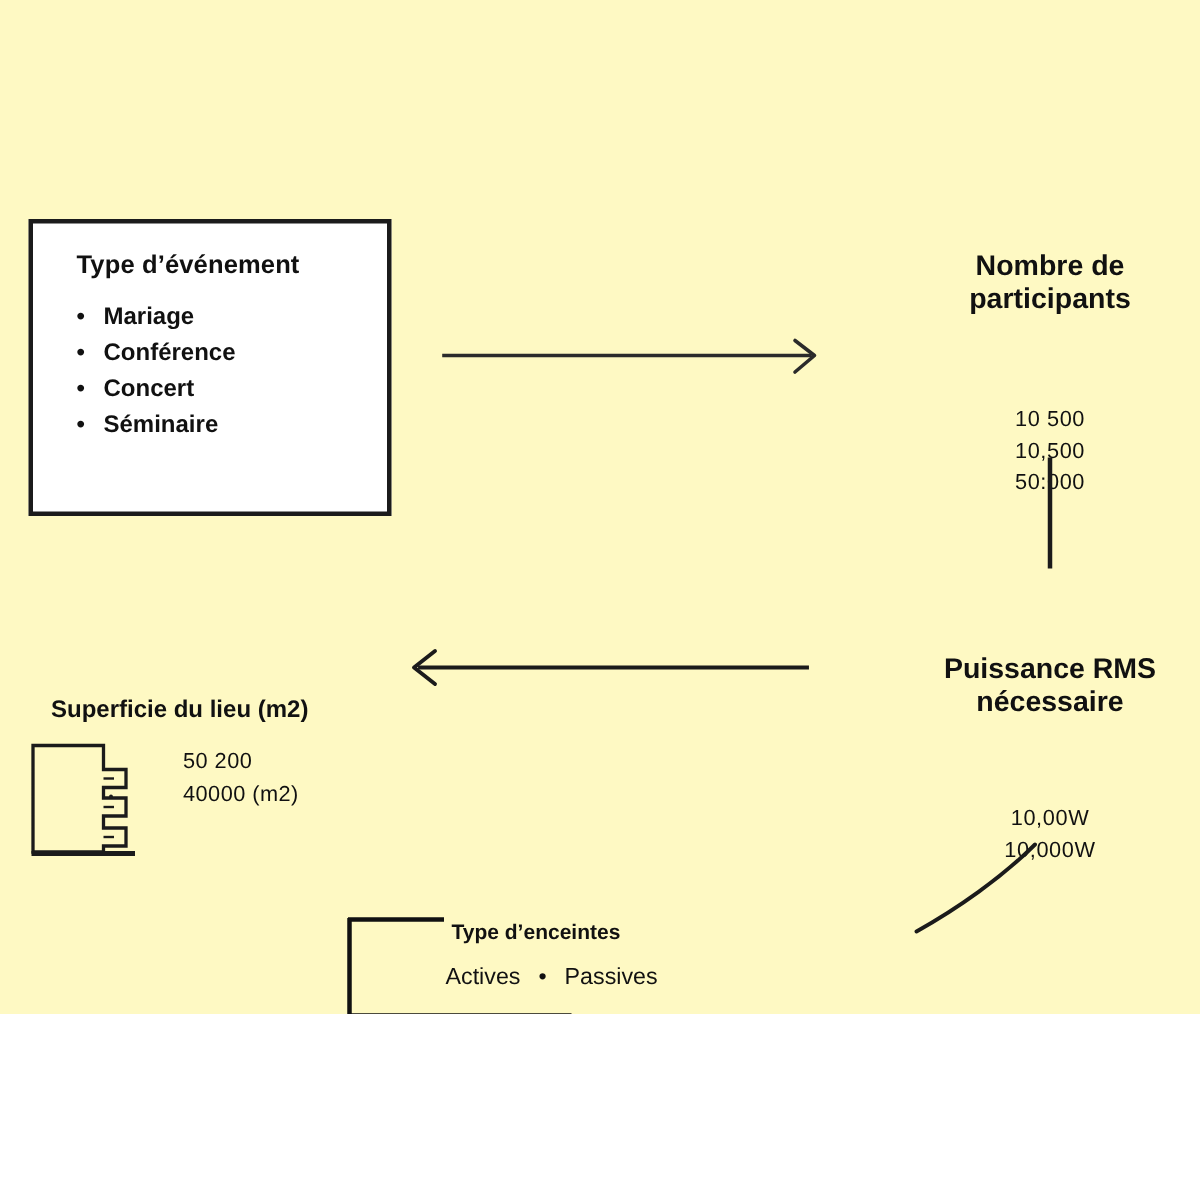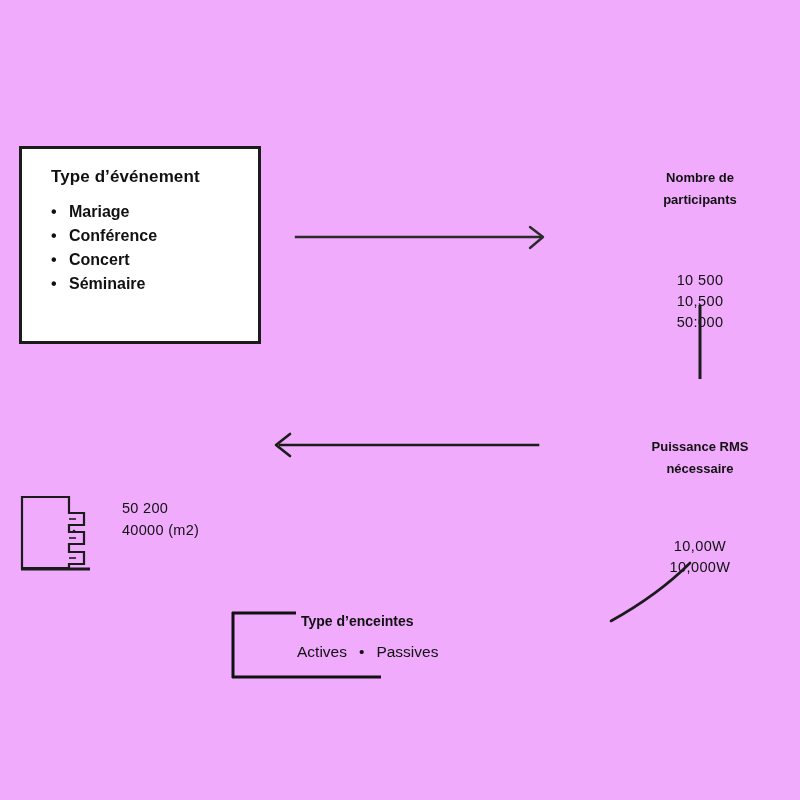--- a/index.html
+++ b/index.html
@@ -7,22 +7,22 @@
     padding: 0;
     background: #ffffff;
   }
   body {
     font-family: "Liberation Sans", sans-serif;
     color: #111111;
   }
   #canvas {
     position: relative;
     width: 800px;
-    height: 800px;
-    background: #f0abfc;
+    height: 676px;
+    background: #fef9c3;
     overflow: hidden;
   }
   .abs { position: absolute; }
 
   
   #event-box {
     left: 19px;
     top: 146px;
     width: 242px;
     height: 198px;
@@ -49,21 +49,21 @@
   .bullet-dot {
     display: inline-block;
     width: 18px;
     font-size: 16px;
     line-height: 1;
   }
 
   
   .head-block {
     text-align: center;
-    font-size: 13px;
+    font-size: 19px;
     font-weight: 700;
     line-height: 22px;
   }
   .val-block {
     text-align: center;
     font-size: 14.5px;
     font-weight: 400;
     line-height: 21px;
     letter-spacing: 0.4px;
     margin-top: 41px;
@@ -148,20 +148,21 @@
 
   <div class="abs head-block" style="left:597px; top:436px; width:206px;">
     <div>Puissance RMS</div>
     <div>nécessaire</div>
   </div>
   <div class="abs val-block" style="left:597px; top:495px; width:206px;">
     <div>10,00W</div>
     <div>10,000W</div>
   </div>
 
+  <div class="abs" id="superficie-title">Superficie du lieu (m2)</div>
   <div class="abs" id="superficie-values">
     <div>50 200</div>
     <div>40000 (m2)</div>
   </div>
 
   <div class="abs" id="enceintes-title">Type d’enceintes</div>
   <div class="abs" id="enceintes-options">
     <span>Actives</span><span class="sep">•</span><span>Passives</span>
   </div>
 

